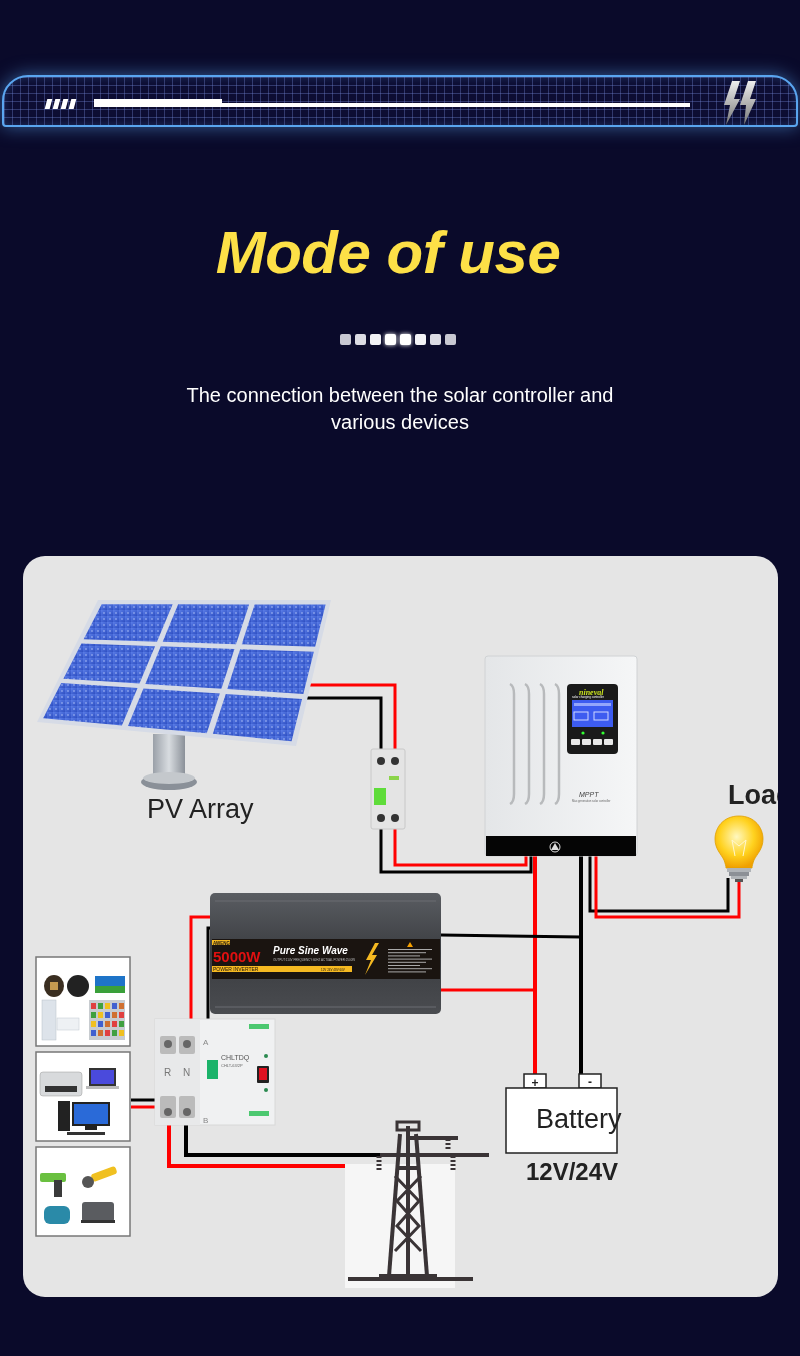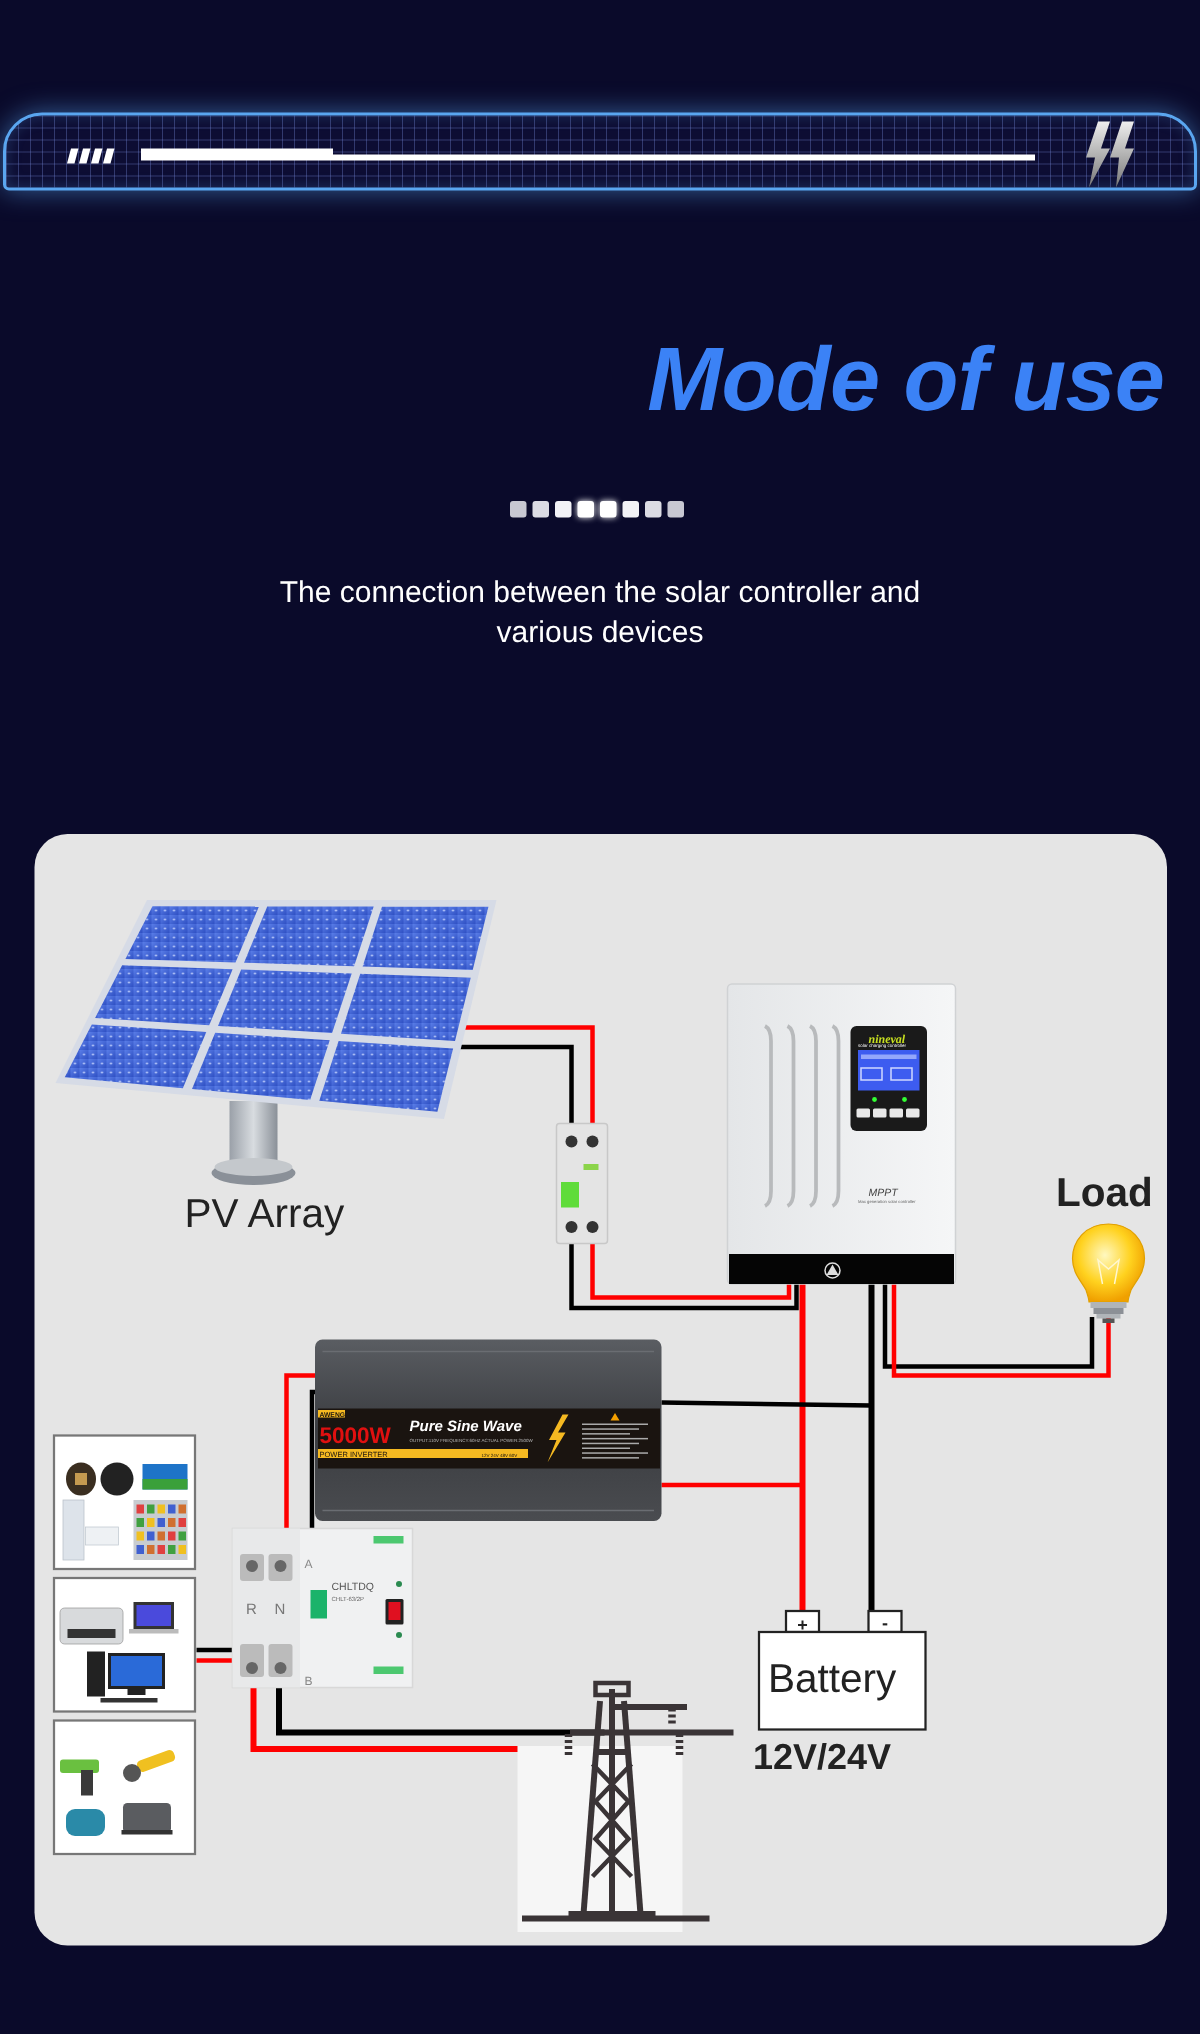--- a/index.html
+++ b/index.html
@@ -22,37 +22,37 @@
     box-shadow: 0 0 18px rgba(90,166,240,0.55), inset 0 0 10px rgba(90,166,240,0.25);
   }
   .banner-stripes { position: absolute; left: 42px; top: 22px; display: flex; gap: 3px; }
   .banner-stripes span { width: 5px; height: 10px; background: #fff; transform: skewX(-15deg); display: block; }
   .banner-bar-thick { position: absolute; left: 90px; top: 22px; width: 128px; height: 8px; background: #fff; }
   .banner-bar-thin { position: absolute; left: 218px; top: 26px; width: 468px; height: 4px; background: #fff; }
   .banner-bolt { position: absolute; right: 38px; top: 2px; width: 40px; height: 48px; }
 
   
   .title {
-    position: absolute; left: 0; top: 218px; width: 776px; text-align: right;
-    color: #3b82f6; font-size: 60px; font-weight: bold; font-style: italic; letter-spacing: -0.5px;
+    position: absolute; left: 0; top: 218px; width: 776px; text-align: center;
+    color: #fde047; font-size: 60px; font-weight: bold; font-style: italic; letter-spacing: -0.5px;
   }
   .dots { position: absolute; left: 340px; top: 334px; display: flex; gap: 4px; }
   .dots span { width: 11px; height: 11px; border-radius: 2px; display: block; }
   .subtitle {
     position: absolute; left: 150px; top: 382px; width: 500px; text-align: center;
     color: #fff; font-size: 20px; line-height: 27px;
   }
 
   
   .card {
     position: absolute; left: 23px; top: 556px; width: 755px; height: 741px;
     background: #e5e5e5; border-radius: 22px; overflow: hidden;
   }
   .card svg { position: absolute; left: 0; top: 0; }
-  .lbl { position: absolute; color: #222; font-size: 27px; }
+  .lbl { position: absolute; color: #222; font-size: 27px; margin-left: 24px; }
 </style>
 </head>
 <body>
 
 <div class="banner">
   <div class="banner-stripes">
     <span></span>
       <span></span>
       <span></span>
       <span></span>

